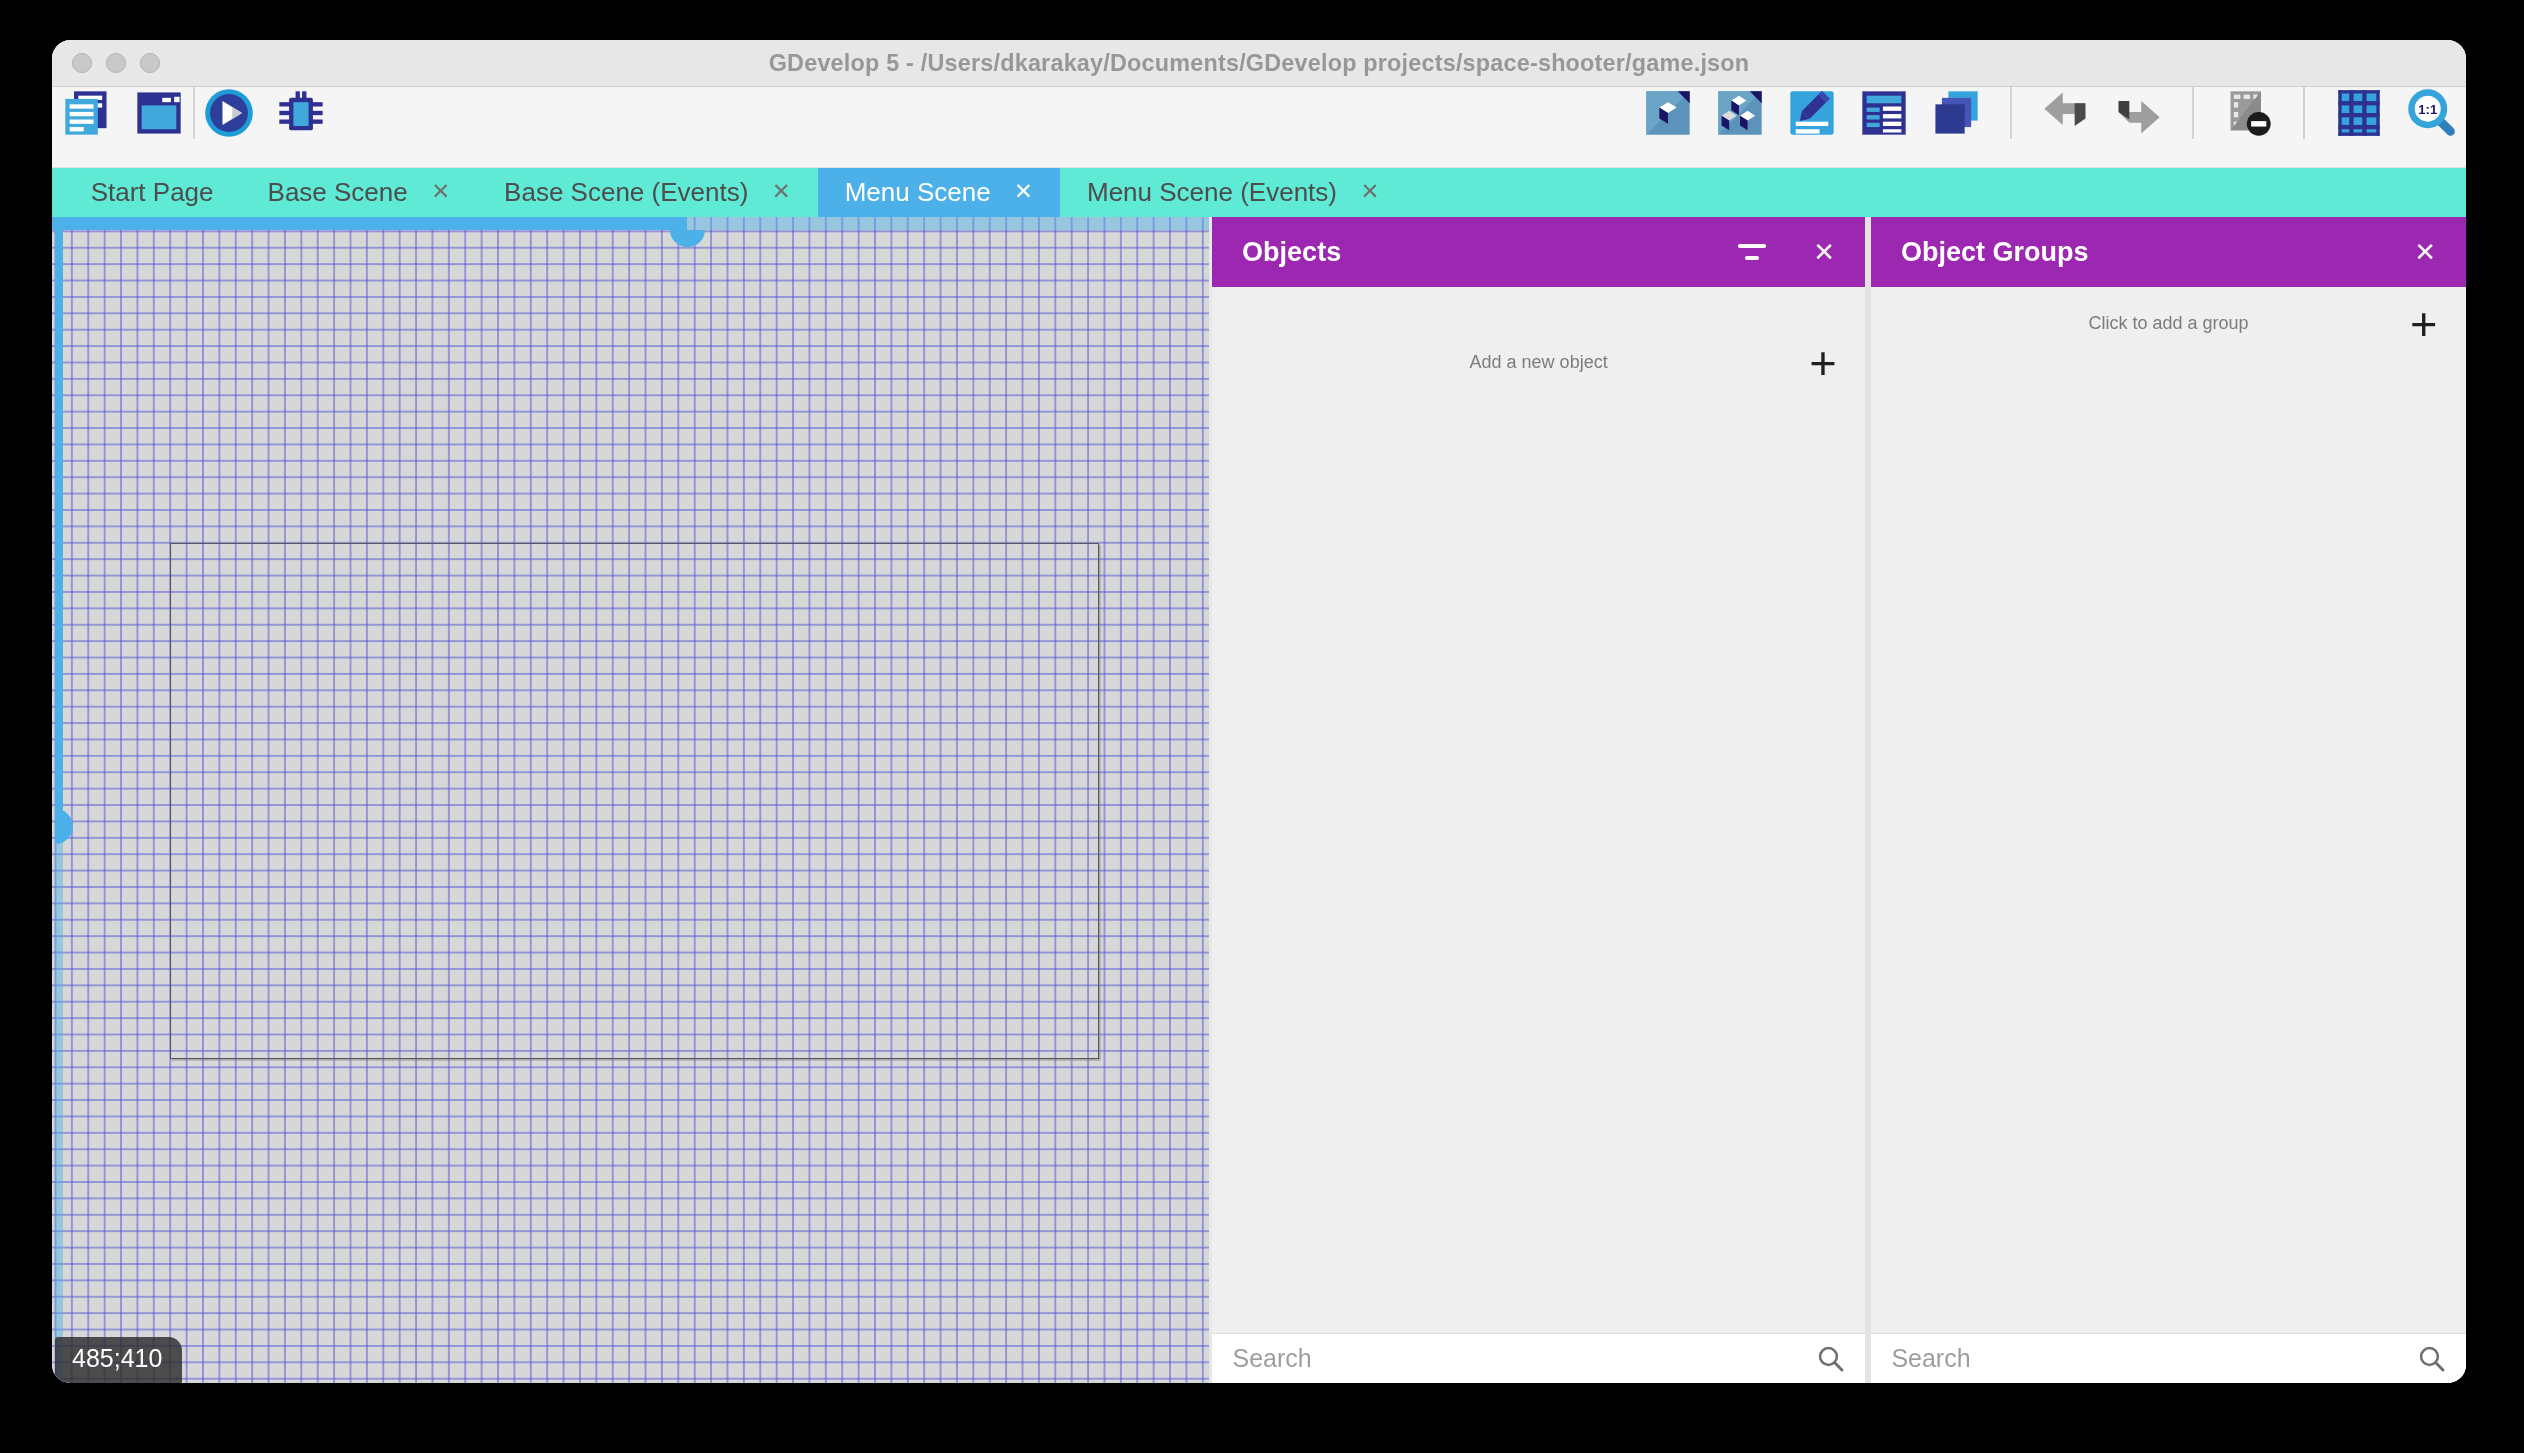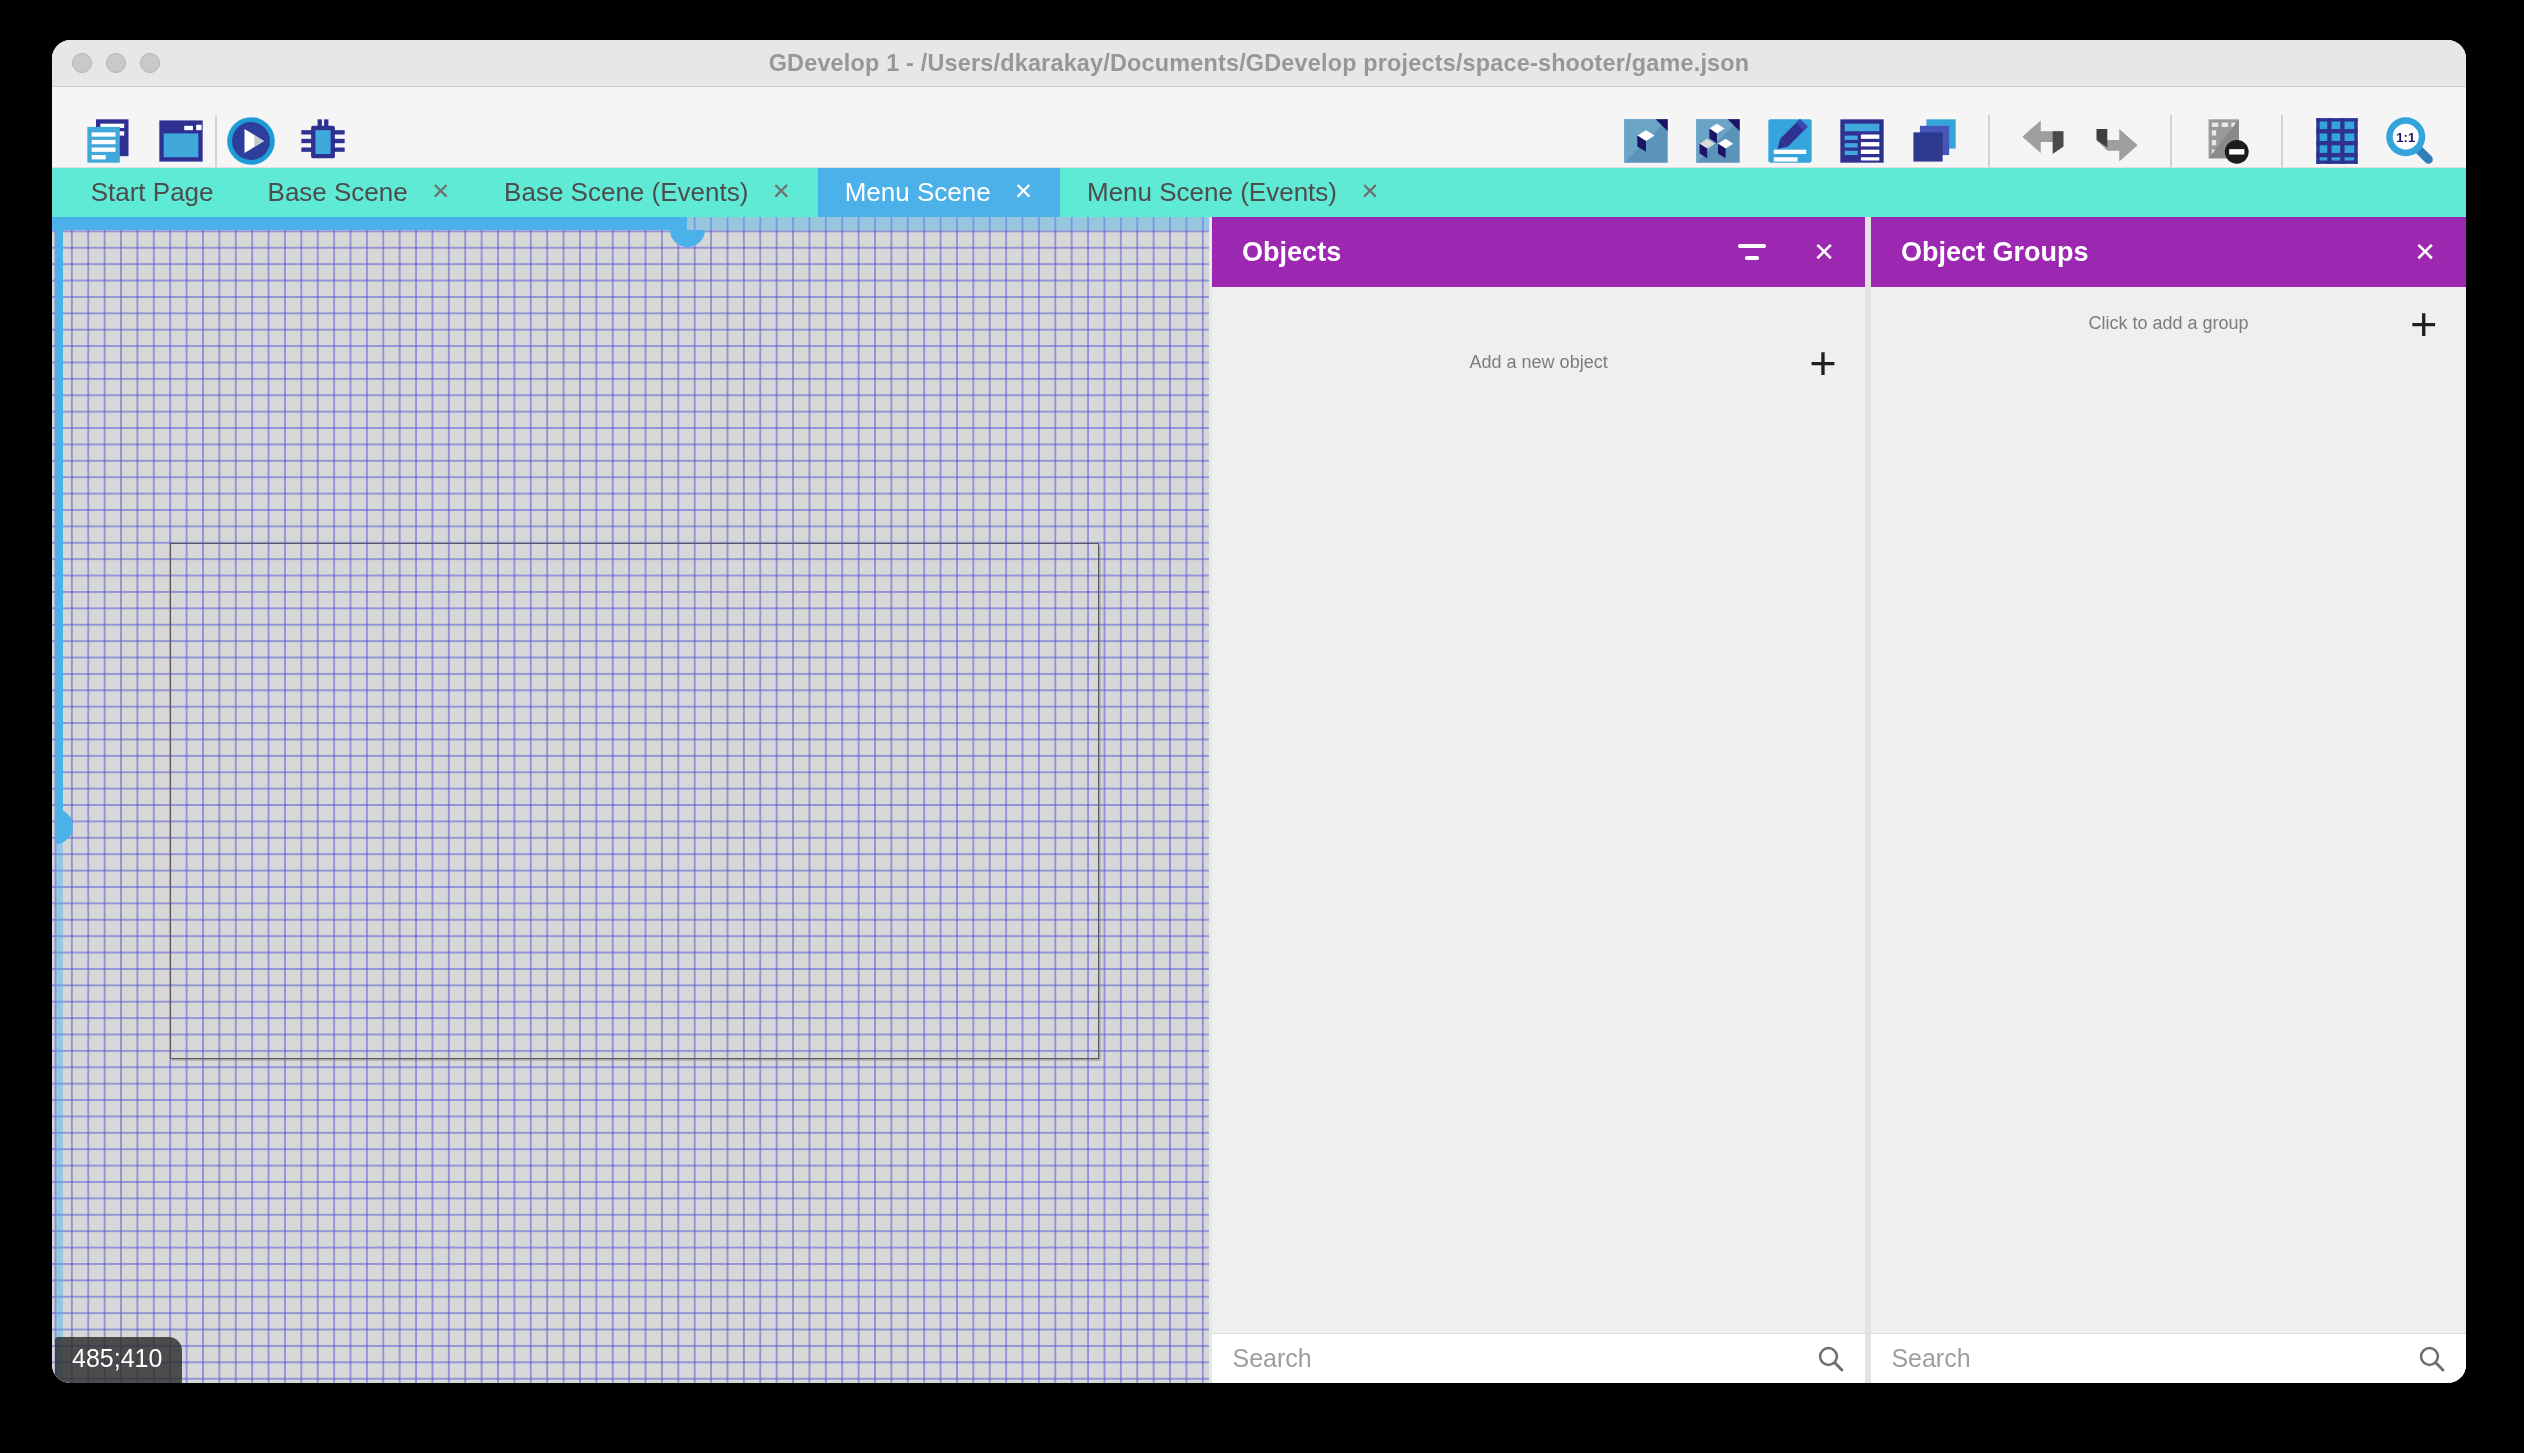--- a/index.html
+++ b/index.html
@@ -18,21 +18,21 @@
   .titlebar {
     flex:none; height:47px; background:#e7e7e7; border-bottom:1.7px solid #cfcfcf;
     display:flex; align-items:center; justify-content:center; position:relative;
   }
   .traffic { position:absolute; left:20px; top:50%; transform:translateY(-50%); display:flex; gap:14.2px; }
   .light { width:20px; height:20px; border-radius:50%; background:#c9c9c9; border:0.8px solid #b2b2b2; }
   .title-text { font-size:23.4px; font-weight:bold; color:#979797; letter-spacing:0.2px; }
   
   .toolbar {
     flex:none; height:80px; background:#f5f5f5;
-    display:flex; align-items:flex-end; padding:0 31px;
+    display:flex; align-items:flex-start; padding:0 9px;
   }
   .tool-group { display:flex; align-items:center; gap:20px; }
   .ticon { display:inline-flex; width:52px; height:52px; align-items:center; justify-content:center; }
   .ticon svg { width:100%; height:100%; display:block; }
   .tool-sep { width:1.7px; height:52px; background:#d2d2d2; margin:0 8.4px; flex:none; }
   .flex-spacer { flex:1; }
   
   .tabbar {
     flex:none; height:50px; background:#5eead4; border-top:0.8px solid #e0e0e0;
     display:flex; align-items:stretch; padding-left:11.7px;
@@ -103,21 +103,21 @@
 <body>
 
 <div class="window">
 
   <div class="titlebar">
     <div class="traffic">
       <span class="light"></span>
       <span class="light"></span>
       <span class="light"></span>
     </div>
-    <span class="title-text">GDevelop 1 - /Users/dkarakay/Documents/GDevelop projects/space-shooter/game.json</span>
+    <span class="title-text">GDevelop 5 - /Users/dkarakay/Documents/GDevelop projects/space-shooter/game.json</span>
   </div>
 
   <div class="toolbar">
     <div class="tool-group">
       <span class="ticon">
         <svg viewBox="0 0 48 48">
             <rect x="12" y="4" width="30" height="34" fill="#2e3192"></rect>
             <rect x="16" y="8" width="22" height="4" fill="#fff"></rect>
             <rect x="16" y="15" width="22" height="4" fill="#fff"></rect>
             <rect x="4" y="11" width="30" height="33" fill="#41a8dc"></rect>

